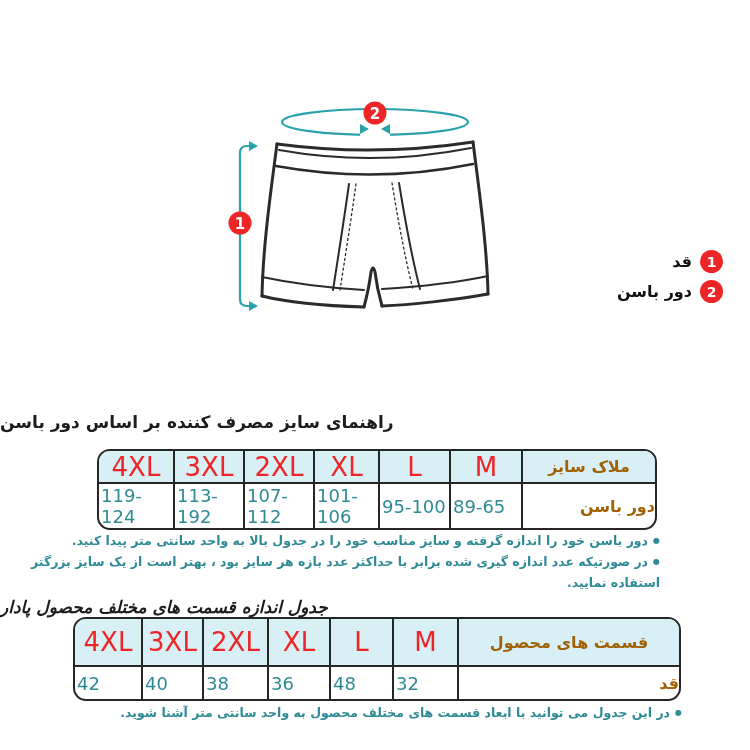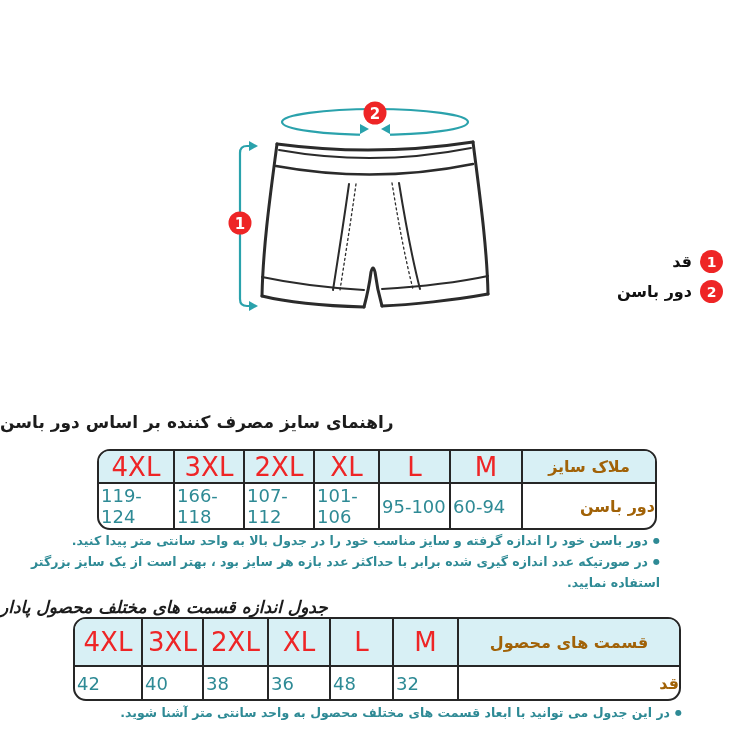--- a/index.html
+++ b/index.html
@@ -115,25 +115,25 @@
         <th class="label-cell">ملاک سایز</th>
         <th class="size-cell">M</th>
         <th class="size-cell">L</th>
         <th class="size-cell">XL</th>
         <th class="size-cell">2XL</th>
         <th class="size-cell">3XL</th>
         <th class="size-cell">4XL</th>
       </tr>
       <tr>
         <td class="label-cell">دور باسن</td>
-        <td class="value-cell">60-94</td>
+        <td class="value-cell">89-65</td>
         <td class="value-cell">95-100</td>
         <td class="value-cell">101-106</td>
         <td class="value-cell">107-112</td>
-        <td class="value-cell">166-118</td>
+        <td class="value-cell">113-192</td>
         <td class="value-cell">119-124</td>
       </tr>
     </tbody>
       </table>
   </div>
 
   <div class="notes" id="notes1">
     <div class="note-line"><span class="bullet"></span><span>دور باسن خود را اندازه گرفته و سایز مناسب خود را در جدول بالا به واحد سانتی متر پیدا کنید.</span></div>
     <div class="note-line"><span class="bullet"></span><span>در صورتیکه عدد اندازه گیری شده برابر با حداکثر عدد بازه هر سایز بود ، بهتر است از یک سایز بزرگتر استفاده نمایید.</span></div>
   </div>

